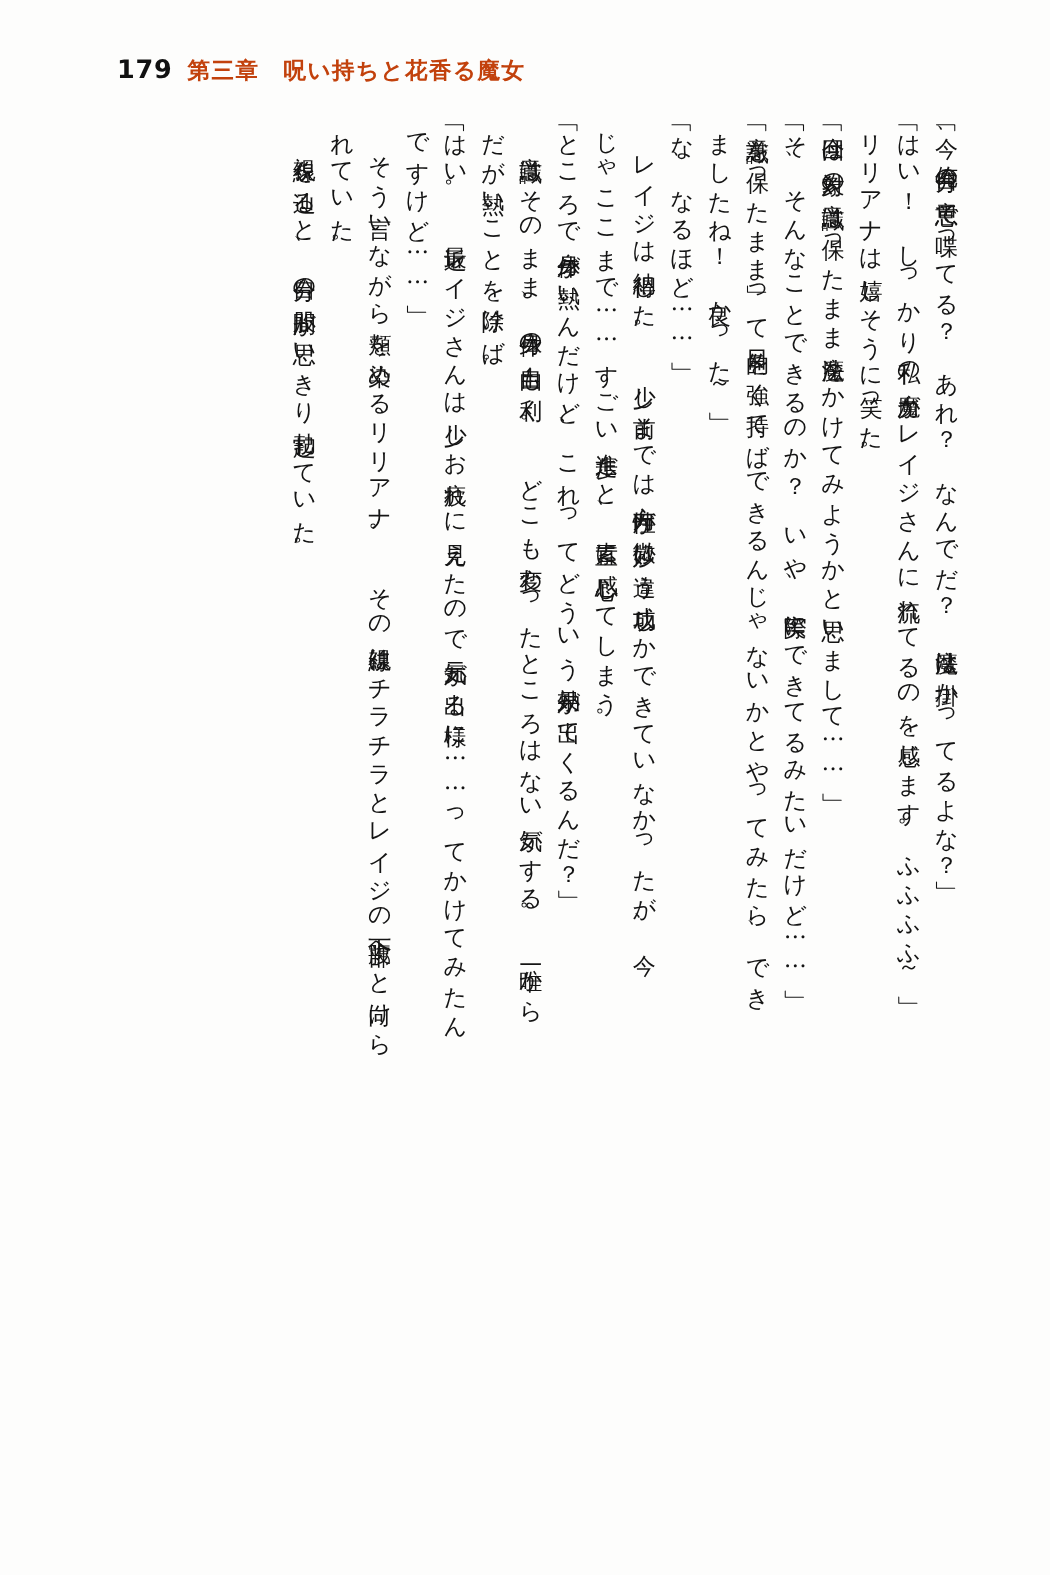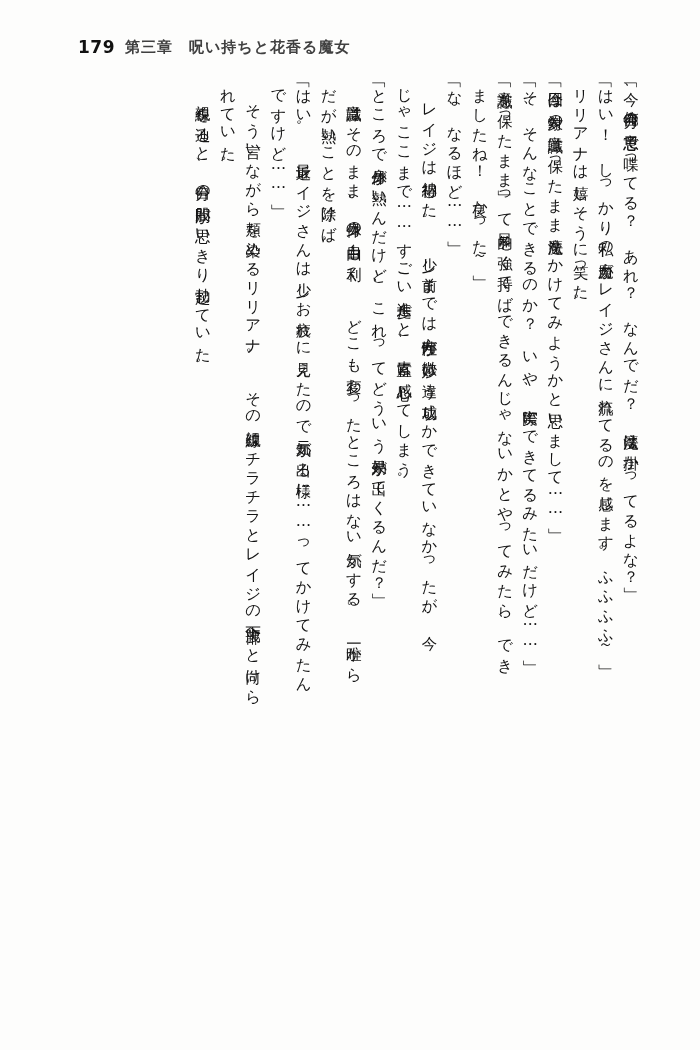--- a/index.html
+++ b/index.html
@@ -34,21 +34,21 @@
   }
   .page-number {
     font-size: 17px;
     font-weight: bold;
     letter-spacing: 0.5px;
     color: #111;
   }
   .chapter-title {
     font-size: 15px;
     font-weight: bold;
-    color: #404040;
+    color: #c2410c;
     letter-spacing: 1px;
   }
 
   
   .body-text {
     position: absolute;
     top: 78px;
     left: 62px;
     right: 62px;
     bottom: 34px;

